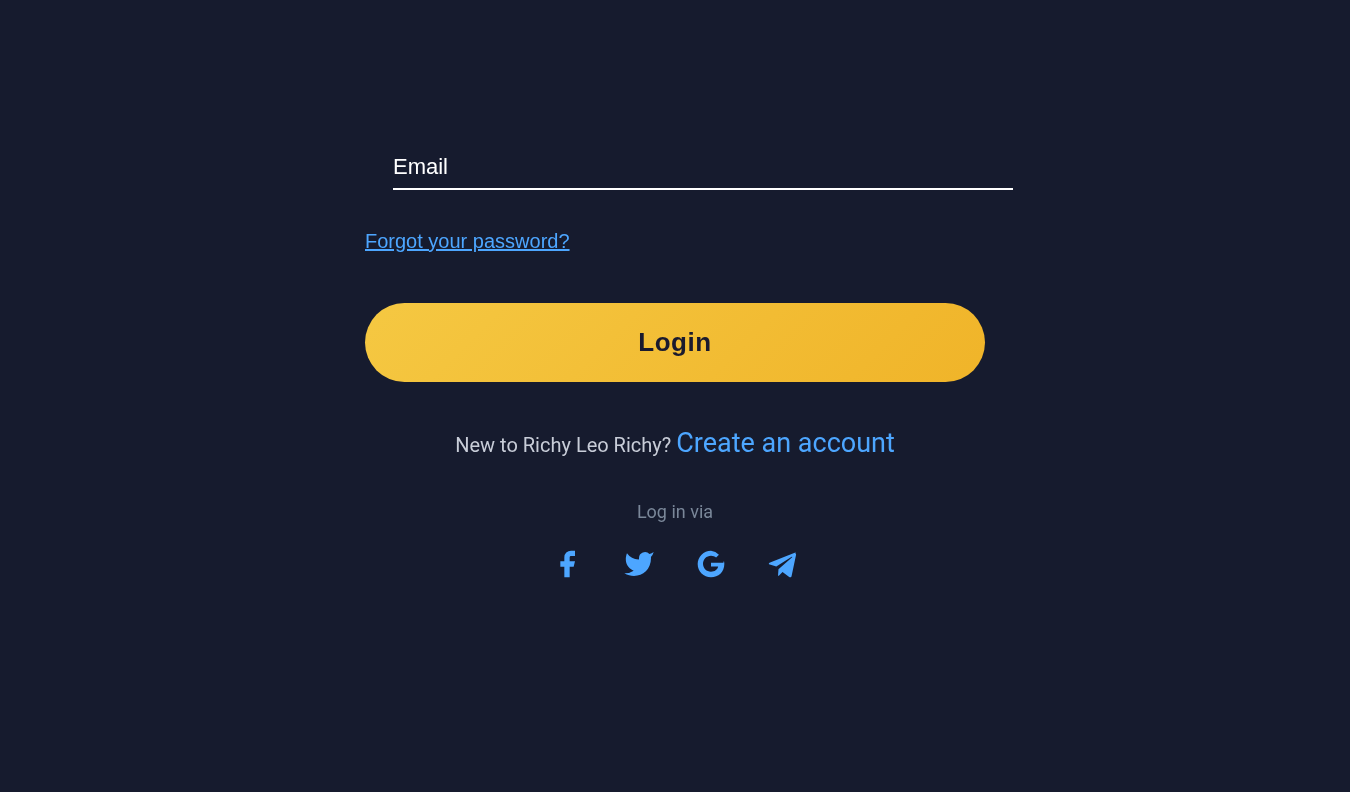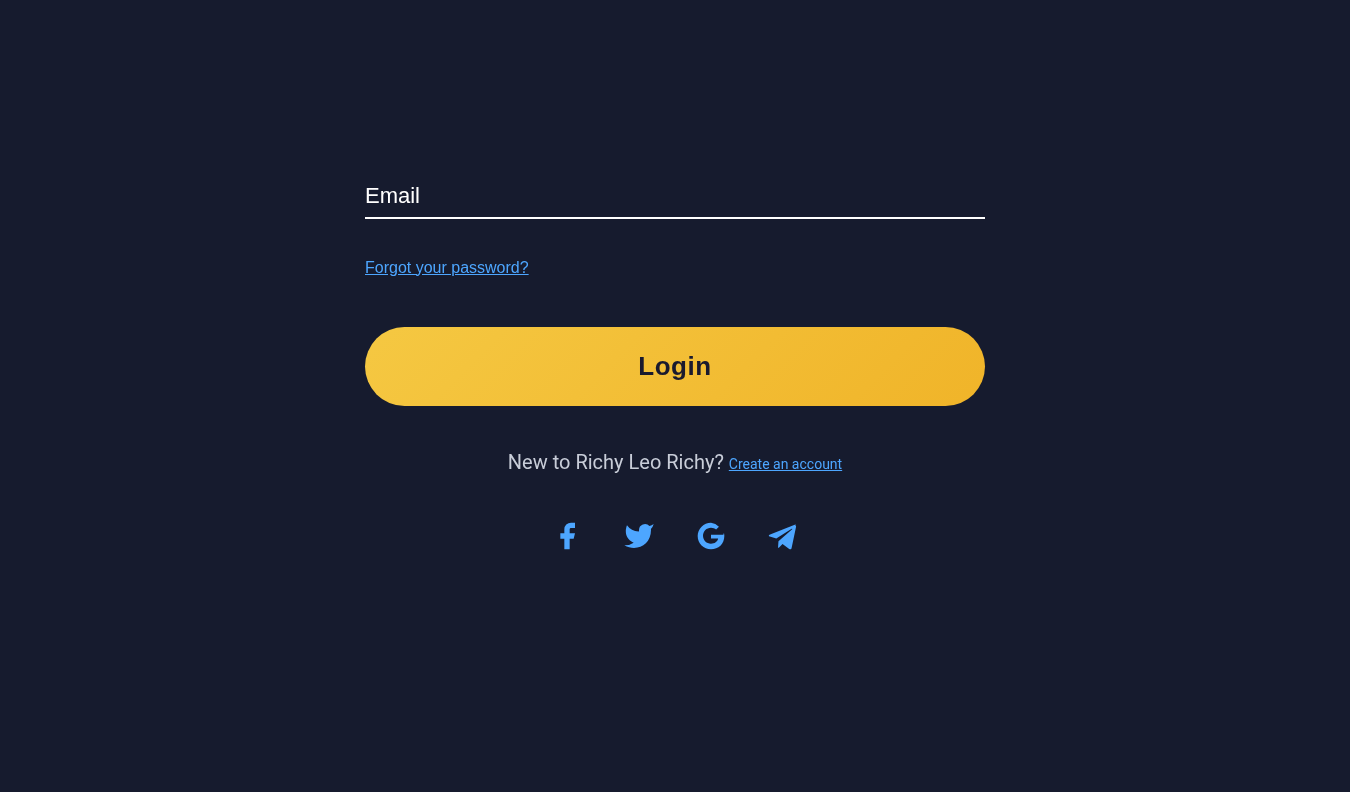--- a/index.html
+++ b/index.html
@@ -24,20 +24,21 @@
       display: flex;
       flex-direction: column;
       align-items: flex-start;
       padding: 0 0 60px 0;
     }
 
     .input-group {
       width: 100%;
       margin-bottom: 40px;
       position: relative;
+      margin-left: 28px;
     }
 
     .input-field {
       width: 100%;
       background: transparent;
       border: none;
       border-bottom: 2px solid #ffffff;
       outline: none;
       color: #ffffff;
       font-size: 22px;
@@ -75,21 +76,21 @@
     }
 
     .toggle-password-btn svg {
       width: 30px;
       height: 30px;
     }
 
     .forgot-password-link {
       color: #4da6ff;
       text-decoration: underline;
-      font-size: 16px;
+      font-size: 20px;
       cursor: pointer;
       margin-bottom: 50px;
       background: none;
       border: none;
       padding: 0;
     }
 
     .login-btn {
       width: 100%;
       background: linear-gradient(135deg, #f5c842, #f0b429);
@@ -108,23 +109,22 @@
       width: 100%;
       text-align: center;
       color: #c8cdd8;
       font-size: 20px;
       margin-bottom: 36px;
       line-height: 1.6;
     }
 
     .register-link {
       color: #4da6ff;
-      text-decoration: underline;
-      cursor: pointer;
-      font-size: 14px;
+      cursor: pointer;
+      font-size: 27px;
     }
 
     .log-in-via {
       width: 100%;
       text-align: center;
       color: #7a8799;
       font-size: 18px;
       margin-bottom: 20px;
     }
 
@@ -168,20 +168,21 @@
   <button class="forgot-password-link">Forgot your password?</button>
 
   <button class="login-btn">Login</button>
 
   <div class="register-text">
     <span>New to Richy Leo Richy?</span>
     <span> </span>
     <a class="register-link">Create an account</a>
   </div>
 
+  <div class="log-in-via">Log in via</div>
 
   <div class="social-icons">
 
     <button class="social-icon-btn">
       <svg viewBox="0 0 24 24">
         <path d="M18 2h-3a5 5 0 0 0-5 5v3H7v4h3v8h4v-8h3l1-4h-4V7a1 1 0 0 1 1-1h3z" fill="#4da6ff"></path>
       </svg>
     </button>
 
     <button class="social-icon-btn">

